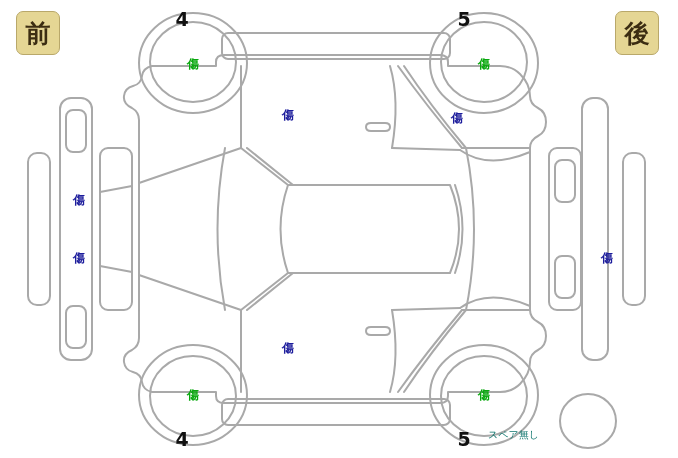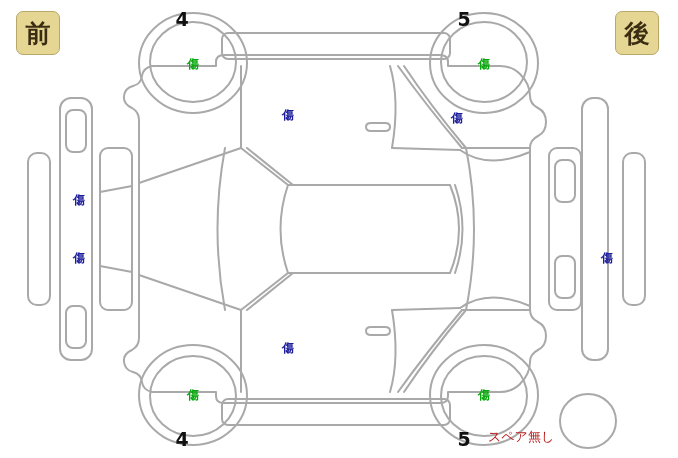--- a/index.html
+++ b/index.html
@@ -58,22 +58,22 @@
   #num-fl { left: 168px; top: 10px; }
   #num-fr { left: 450px; top: 10px; }
   #num-rl { left: 168px; top: 430px; }
   #num-rr { left: 450px; top: 430px; }
 
   
   #spare-note {
     position: absolute;
     left: 488px;
     top: 430px;
-    font-size: 13px;
-    color: #b91c1c;
+    font-size: 10px;
+    color: #0f766e;
     line-height: 1;
     white-space: nowrap;
   }
 
   
   .dmg {
     position: absolute;
     font-size: 12px;
     font-weight: bold;
     line-height: 1;

